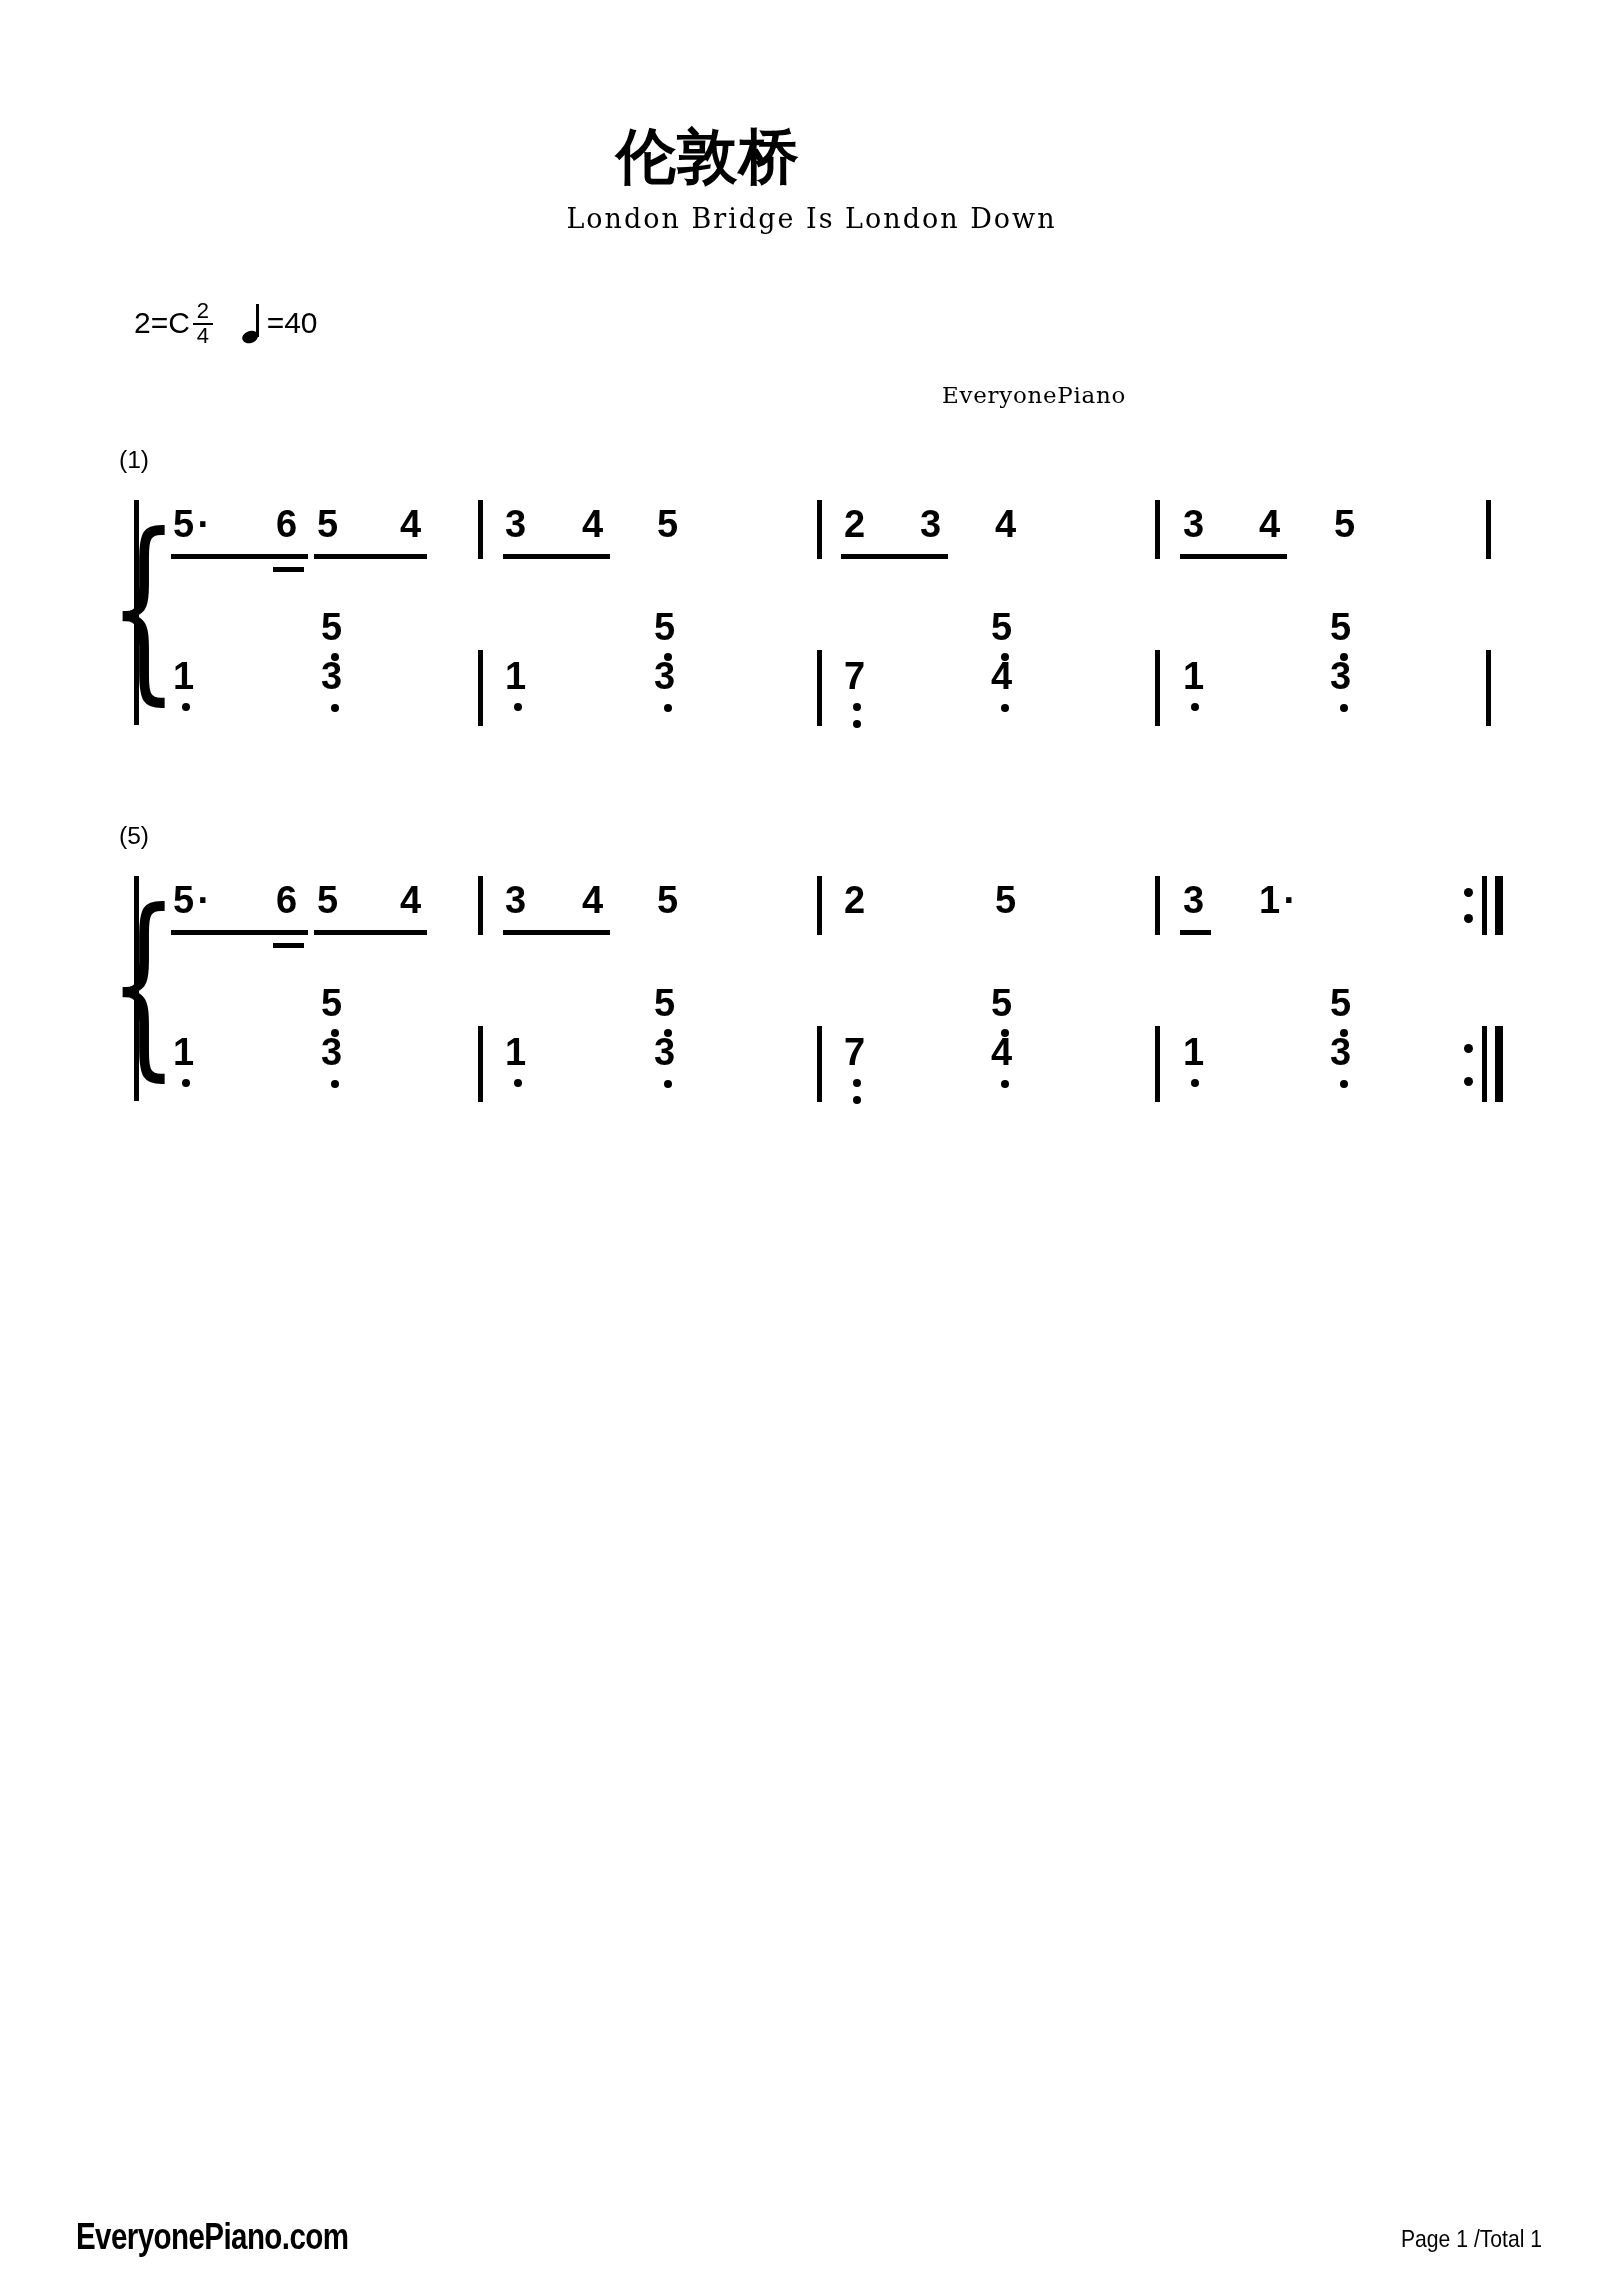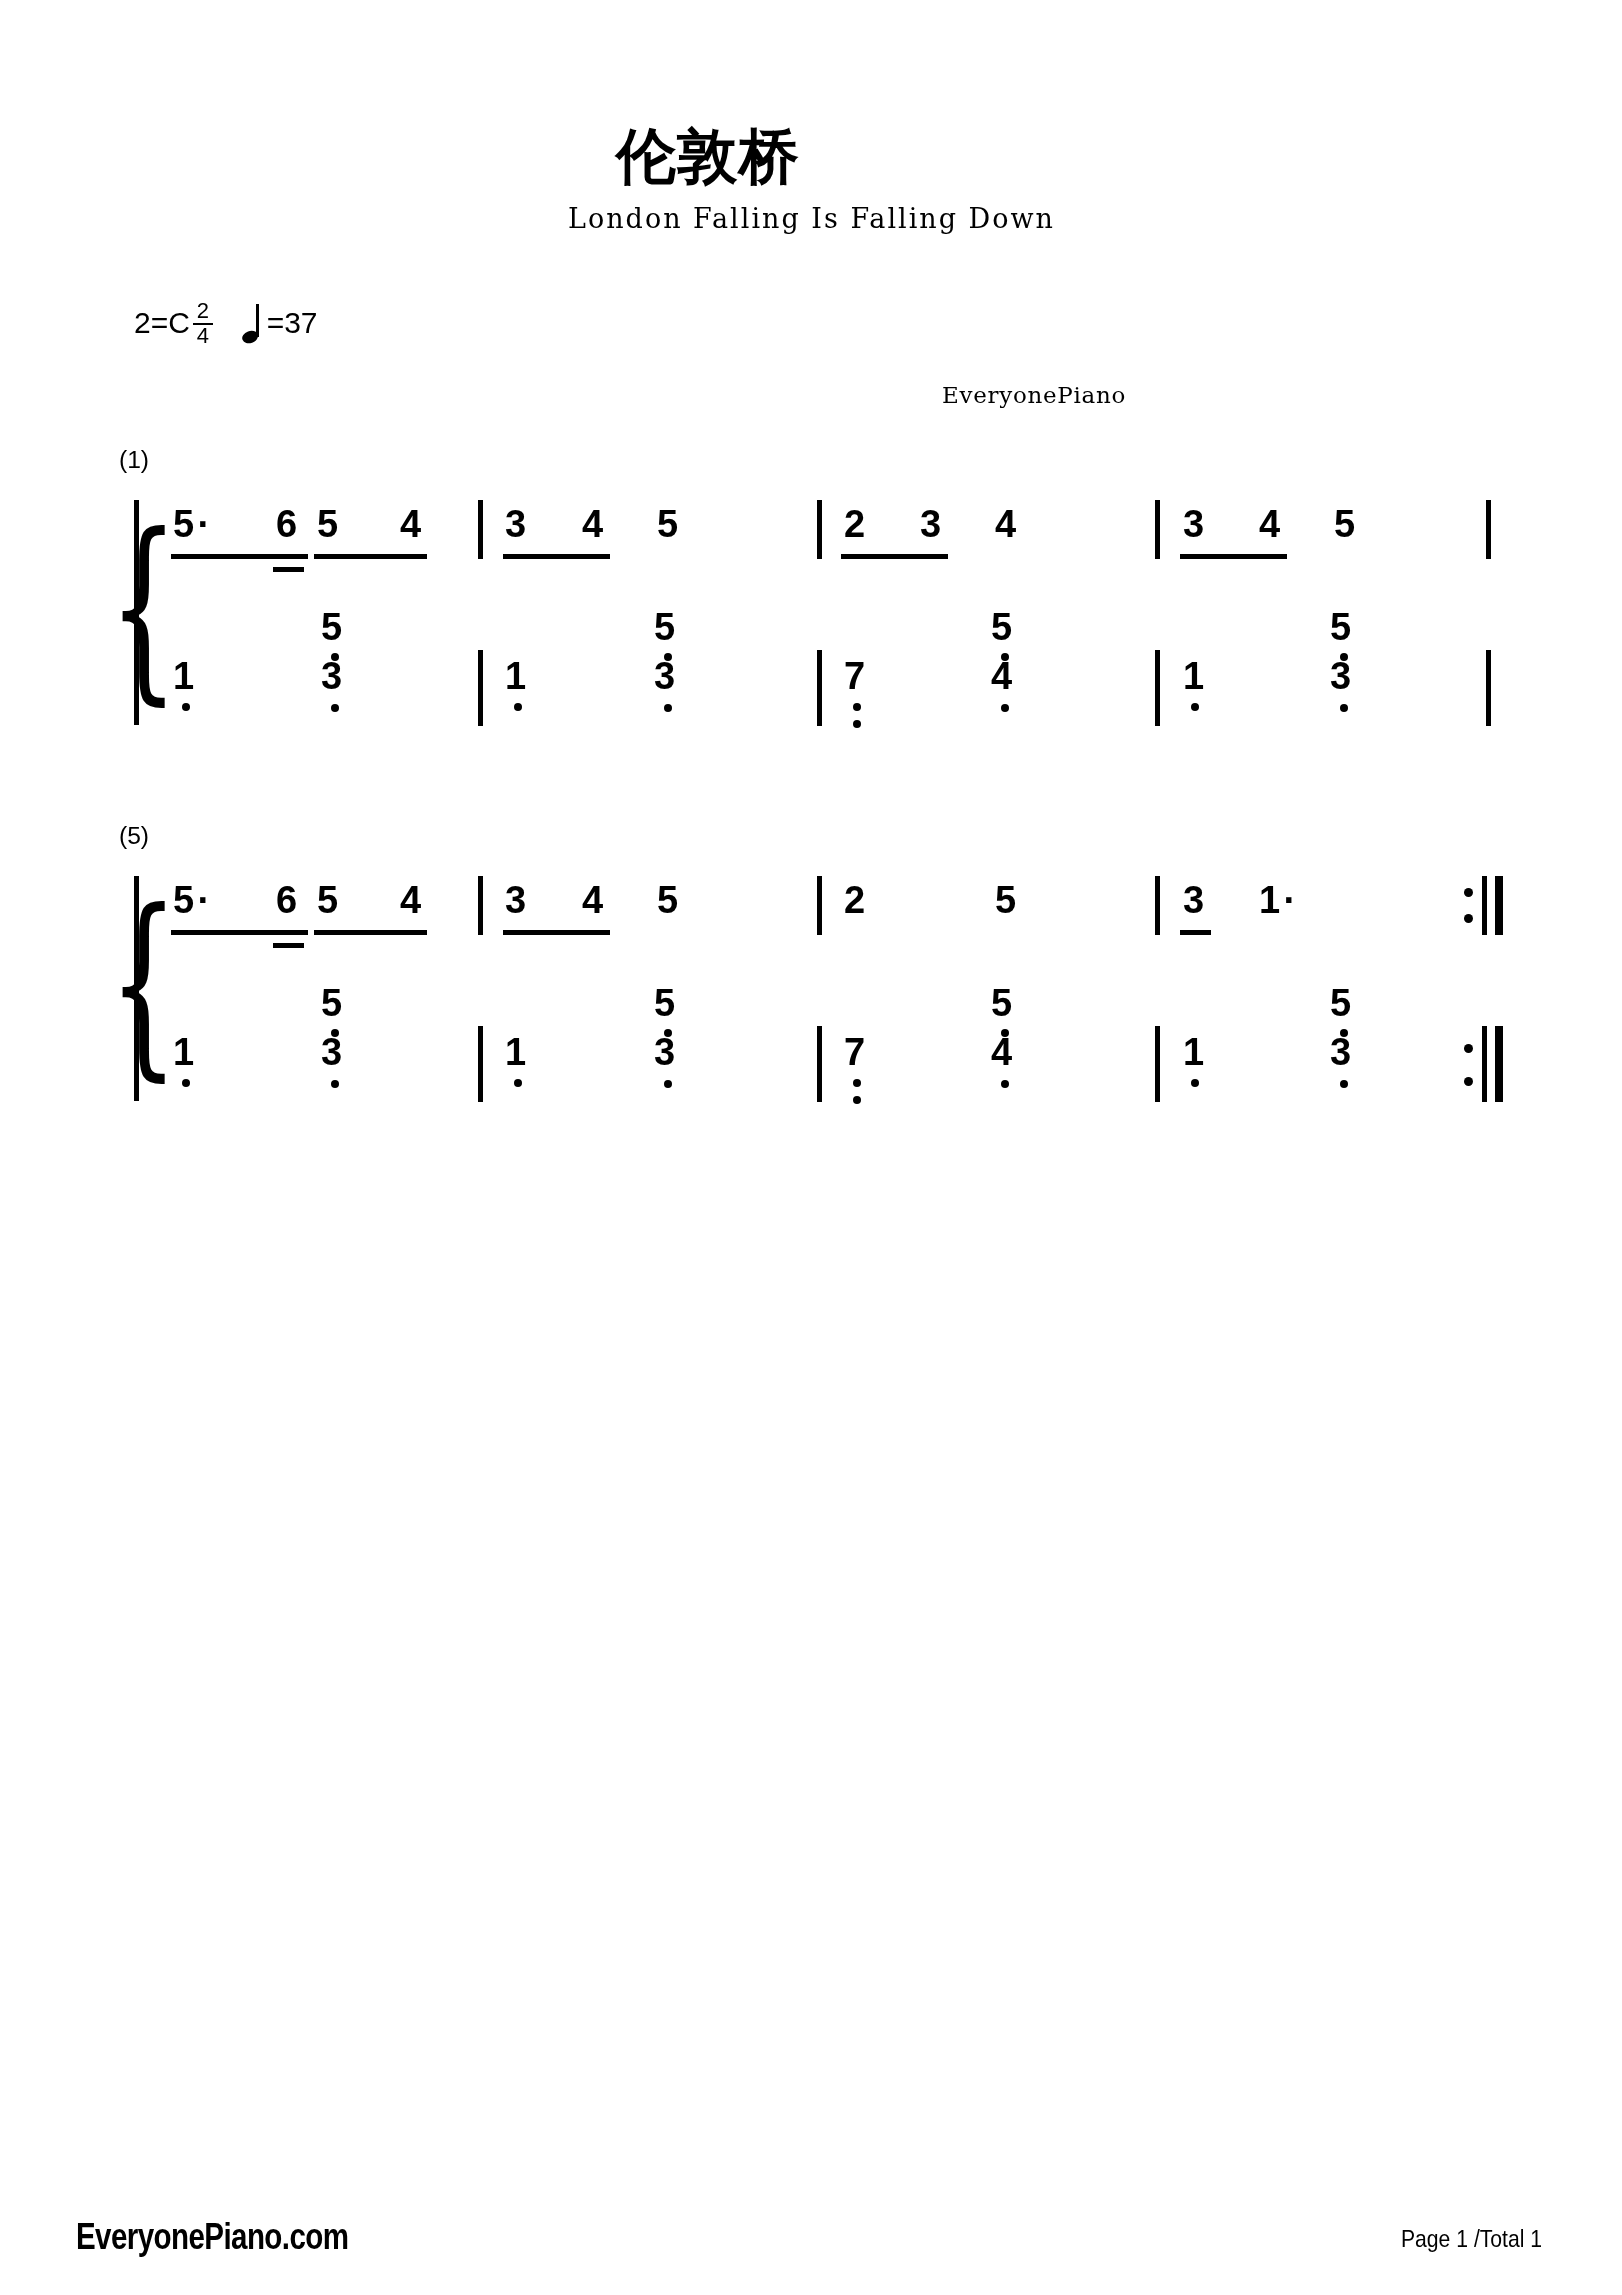--- a/index.html
+++ b/index.html
@@ -239,35 +239,35 @@
     font-size: 24.6px;
     line-height: 1;
     transform: scaleX(0.86);
     transform-origin: right center;
   }
 </style>
 </head>
 <body>
 
 <div id="sheet-title">伦敦桥</div>
-<div id="sheet-subtitle">London Falling Is Falling Down</div>
+<div id="sheet-subtitle">London Bridge Is London Down</div>
 
 <div id="meta-row">
   <span class="meta-key">2=C</span>
   <span class="time-sig">
     <span class="num">2</span>
     <span class="bar"></span>
     <span class="den">4</span>
   </span>
   <span id="tempo-group">
     <span class="quarter-note">
       <span class="head"></span>
       <span class="stem"></span>
     </span>
-    <span id="tempo-value">=37</span>
+    <span id="tempo-value">=40</span>
   </span>
 </div>
 
 <div id="credit-right">EveryonePiano</div>
 
 <div class="system" id="system-1" style="top:437px;">
 
   <div class="measure-number" style="left:119px; top:11px;">(1)</div>
 
   <div class="brace" style="left:109px; top:171px;">{</div>

